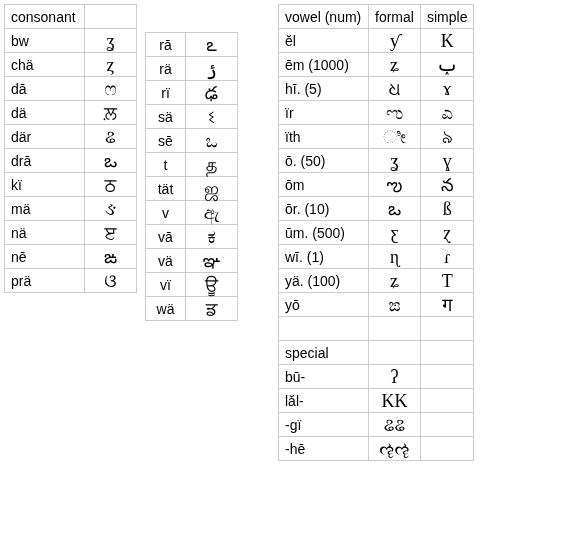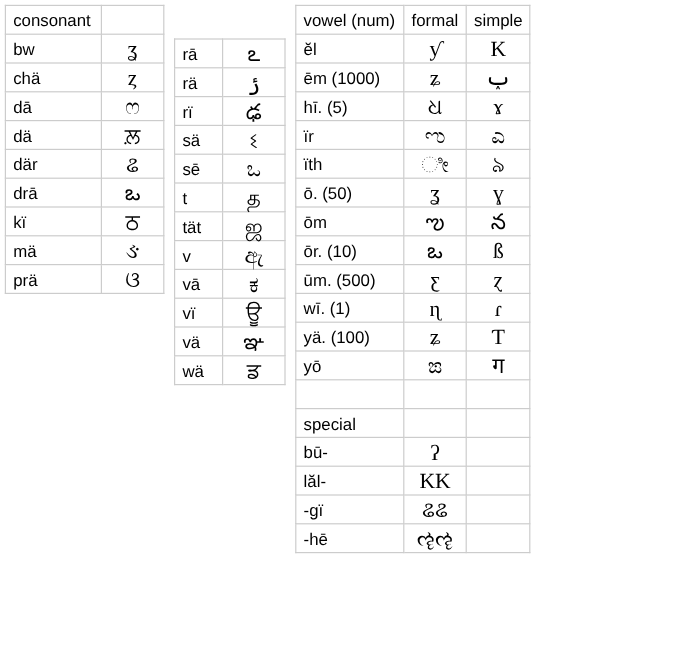--- a/index.html
+++ b/index.html
@@ -32,23 +32,23 @@
     background: #fff;
   }
   .glyph-cell {
     text-align: center;
     font-family: "Segoe Script", "Brush Script MT", cursive;
     font-size: 18px;
     line-height: 1;
   }
   .col-label { width: 80px; }
   .col-glyph { width: 52px; }
-  .col-label-sm { width: 40px; }
+  .col-label-sm { width: 40px; text-align: center; }
   .col-vnum { width: 90px; }
-  .stack { display:flex; flex-direction:column; gap:8px; }
+  .stack { display:flex; flex-direction:column; gap:8px;margin-left:32px; }
   .spacer-row td { height:24px; }
 </style>
 </head>
 <body>
 
 <div class="tables">
 
   <table>
     <tbody>
         <tr>
@@ -83,20 +83,28 @@
         </tr>
         <tr>
           <td class="col-label">kï</td>
           <td class="glyph-cell col-glyph">ਠ</td>
         </tr>
         <tr>
           <td class="col-label">mä</td>
           <td class="glyph-cell col-glyph">ઙ</td>
         </tr>
         <tr>
+          <td class="col-label">nä</td>
+          <td class="glyph-cell col-glyph">ੲ</td>
+        </tr>
+        <tr>
+          <td class="col-label">nē</td>
+          <td class="glyph-cell col-glyph">ఙ</td>
+        </tr>
+        <tr>
           <td class="col-label">prä</td>
           <td class="glyph-cell col-glyph">ଓ</td>
         </tr>
       </tbody>
   </table>
 
   <div style="padding-top:28px;">
     <table>
       <tbody id="cons2">
           <tr>
@@ -129,26 +137,26 @@
           </tr>
           <tr>
             <td class="col-label-sm">v</td>
             <td class="glyph-cell col-glyph">ඇ</td>
           </tr>
           <tr>
             <td class="col-label-sm">vā</td>
             <td class="glyph-cell col-glyph">ಕ</td>
           </tr>
           <tr>
+            <td class="col-label-sm">vä</td>
+            <td class="glyph-cell col-glyph">ఞ</td>
+          </tr>
+          <tr>
             <td class="col-label-sm">vï</td>
             <td class="glyph-cell col-glyph">ਊ</td>
-          </tr>
-          <tr>
-            <td class="col-label-sm">vä</td>
-            <td class="glyph-cell col-glyph">ఞ</td>
           </tr>
           <tr>
             <td class="col-label-sm">wä</td>
             <td class="glyph-cell col-glyph">ਡ</td>
           </tr>
         </tbody>
     </table>
   </div>
 
   <div class="stack">

